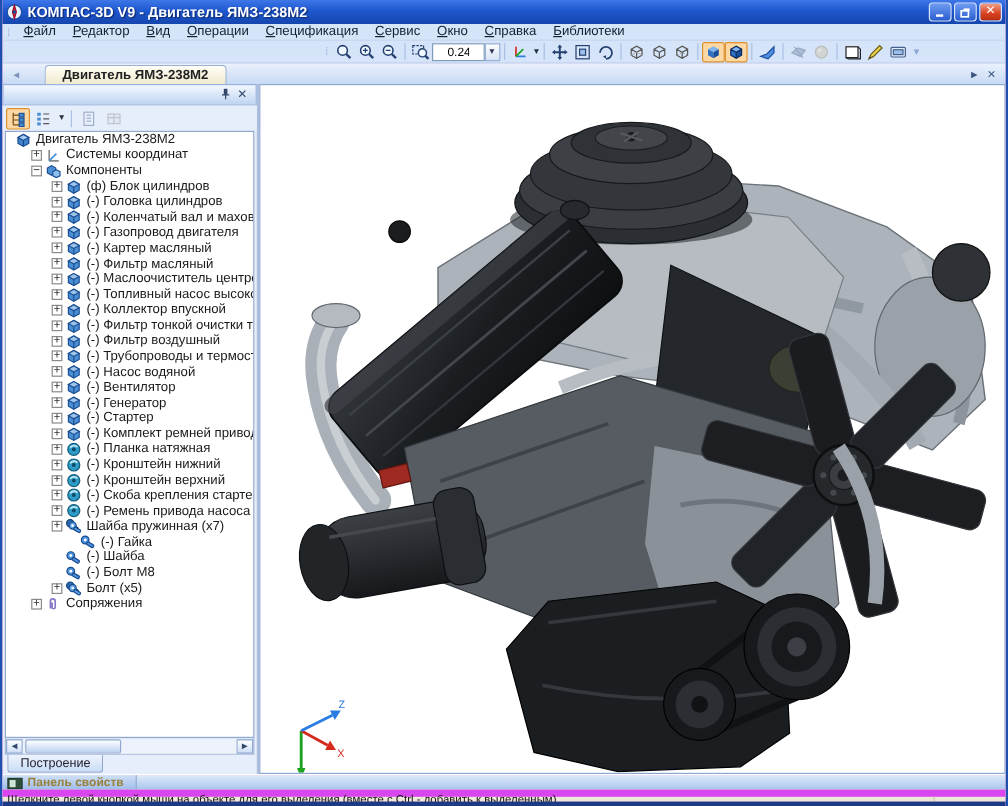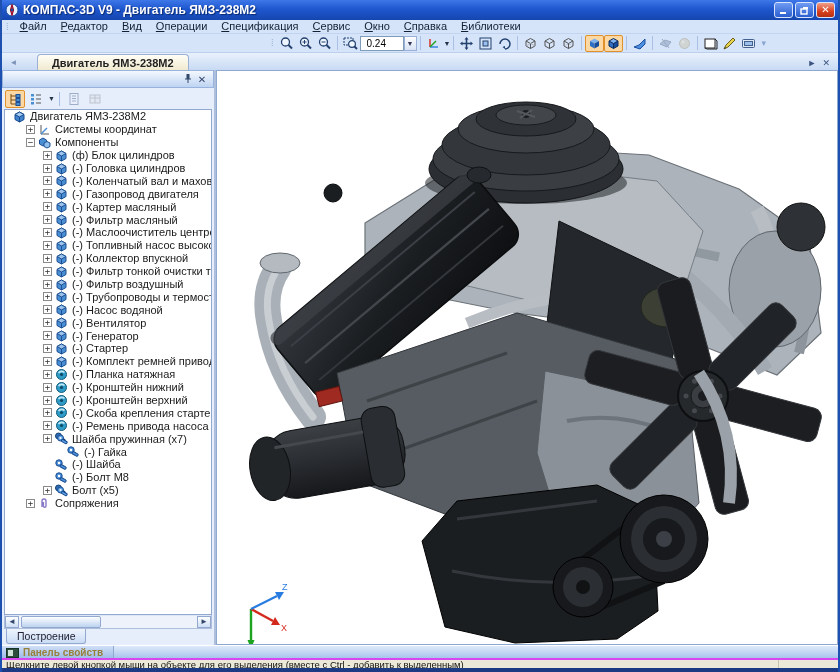--- a/index.html
+++ b/index.html
@@ -24,21 +24,21 @@
   #menubar .mi::first-letter{text-decoration:underline;}
   
   #toolbar{position:absolute;left:0;top:34px;width:100%;height:19px;background:#d6e4f9;
     display:flex;align-items:center;border-bottom:1px solid #bcd0ee;}
   #toolbar .spacer{width:266px;}
   .tbtn{width:19px;height:17px;display:flex;align-items:center;justify-content:center;border:1px solid transparent;border-radius:2px;}
   .tbtn.active{background:#fcd9a4;border-color:#e0912c;}
   .tbtn.disabled{opacity:.45;}
   .tsep{width:1px;height:14px;background:#a9c0e4;margin:0 3px;}
   .tgrip{color:#8aa6d4;font-size:9px;padding:0 3px;}
-  #zoomCombo{width:44px;height:15px;font-size:10px;border:1px solid #7f9db9;padding:0 6px;}
+  #zoomCombo{width:44px;height:15px;font-size:10px;border:1px solid #7f9db9;padding:0 12px;}
   .combo-drop{width:13px;height:15px;border:1px solid #9ab0d6;background:linear-gradient(#fdfefe,#d7e3f5);
     display:flex;align-items:center;justify-content:center;font-size:7px;color:#335;}
   .ddarrow{font-size:7px;color:#234;margin-left:1px;}
   
   #doctabs{position:absolute;left:0;top:53px;width:100%;height:17px;
     background:linear-gradient(#e9f1fc,#c8daf4);display:flex;align-items:flex-end;}
   #doctabs .navbtn{width:15px;height:14px;display:flex;align-items:center;justify-content:center;
     font-size:8px;color:#7d92b8;margin:0 2px 1px 4px;}
   .doctab{height:16px;margin-left:14px;padding:0 14px;border:1px solid #9ab0d6;border-bottom:none;
     border-radius:4px 4px 0 0;background:linear-gradient(#fffef6,#f0ead0);
@@ -78,21 +78,21 @@
   #viewport{flex:1;background:#fff;border:1px solid #8fa8d0;position:relative;overflow:hidden;}
   #viewport svg{position:absolute;left:0;top:0;}
   
   #propsBar{position:absolute;left:0;top:645px;width:100%;height:13px;
     background:linear-gradient(#dfeafa,#a8c4ec);display:flex;align-items:center;border-top:1px solid #ffffff;}
   #propsBar .ptab{display:flex;align-items:flex-end;height:100%;padding:0 10px 0 4px;gap:4px;
     background:linear-gradient(#cfdff6,#9fbde9);border-right:1px solid #8fa8d0;}
   #propsBar .plbl{font-size:10px;color:#97803a;font-weight:bold;}
   
   #statusbar{position:absolute;left:0;top:658px;width:100%;height:10px;background:#ece9d8;
-    display:flex;align-items:center;font-size:9.5px;color:#111;border-top:2px solid #d946ef;}
+    display:flex;align-items:center;font-size:9.5px;color:#111;border-top:6px solid #d946ef;}
   #statusbar .msg{padding-left:4px;flex:1;white-space:nowrap;overflow:hidden;}
   #statusbar .cell{width:60px;border-left:1px solid #c8c4ae;height:100%;}
   #bottomEdge{position:absolute;left:0;top:668px;width:100%;height:4px;background:#1d3a85;}
 </style>
 </head>
 <body>
 
 <div id="win">
 
   <div id="titlebar">

